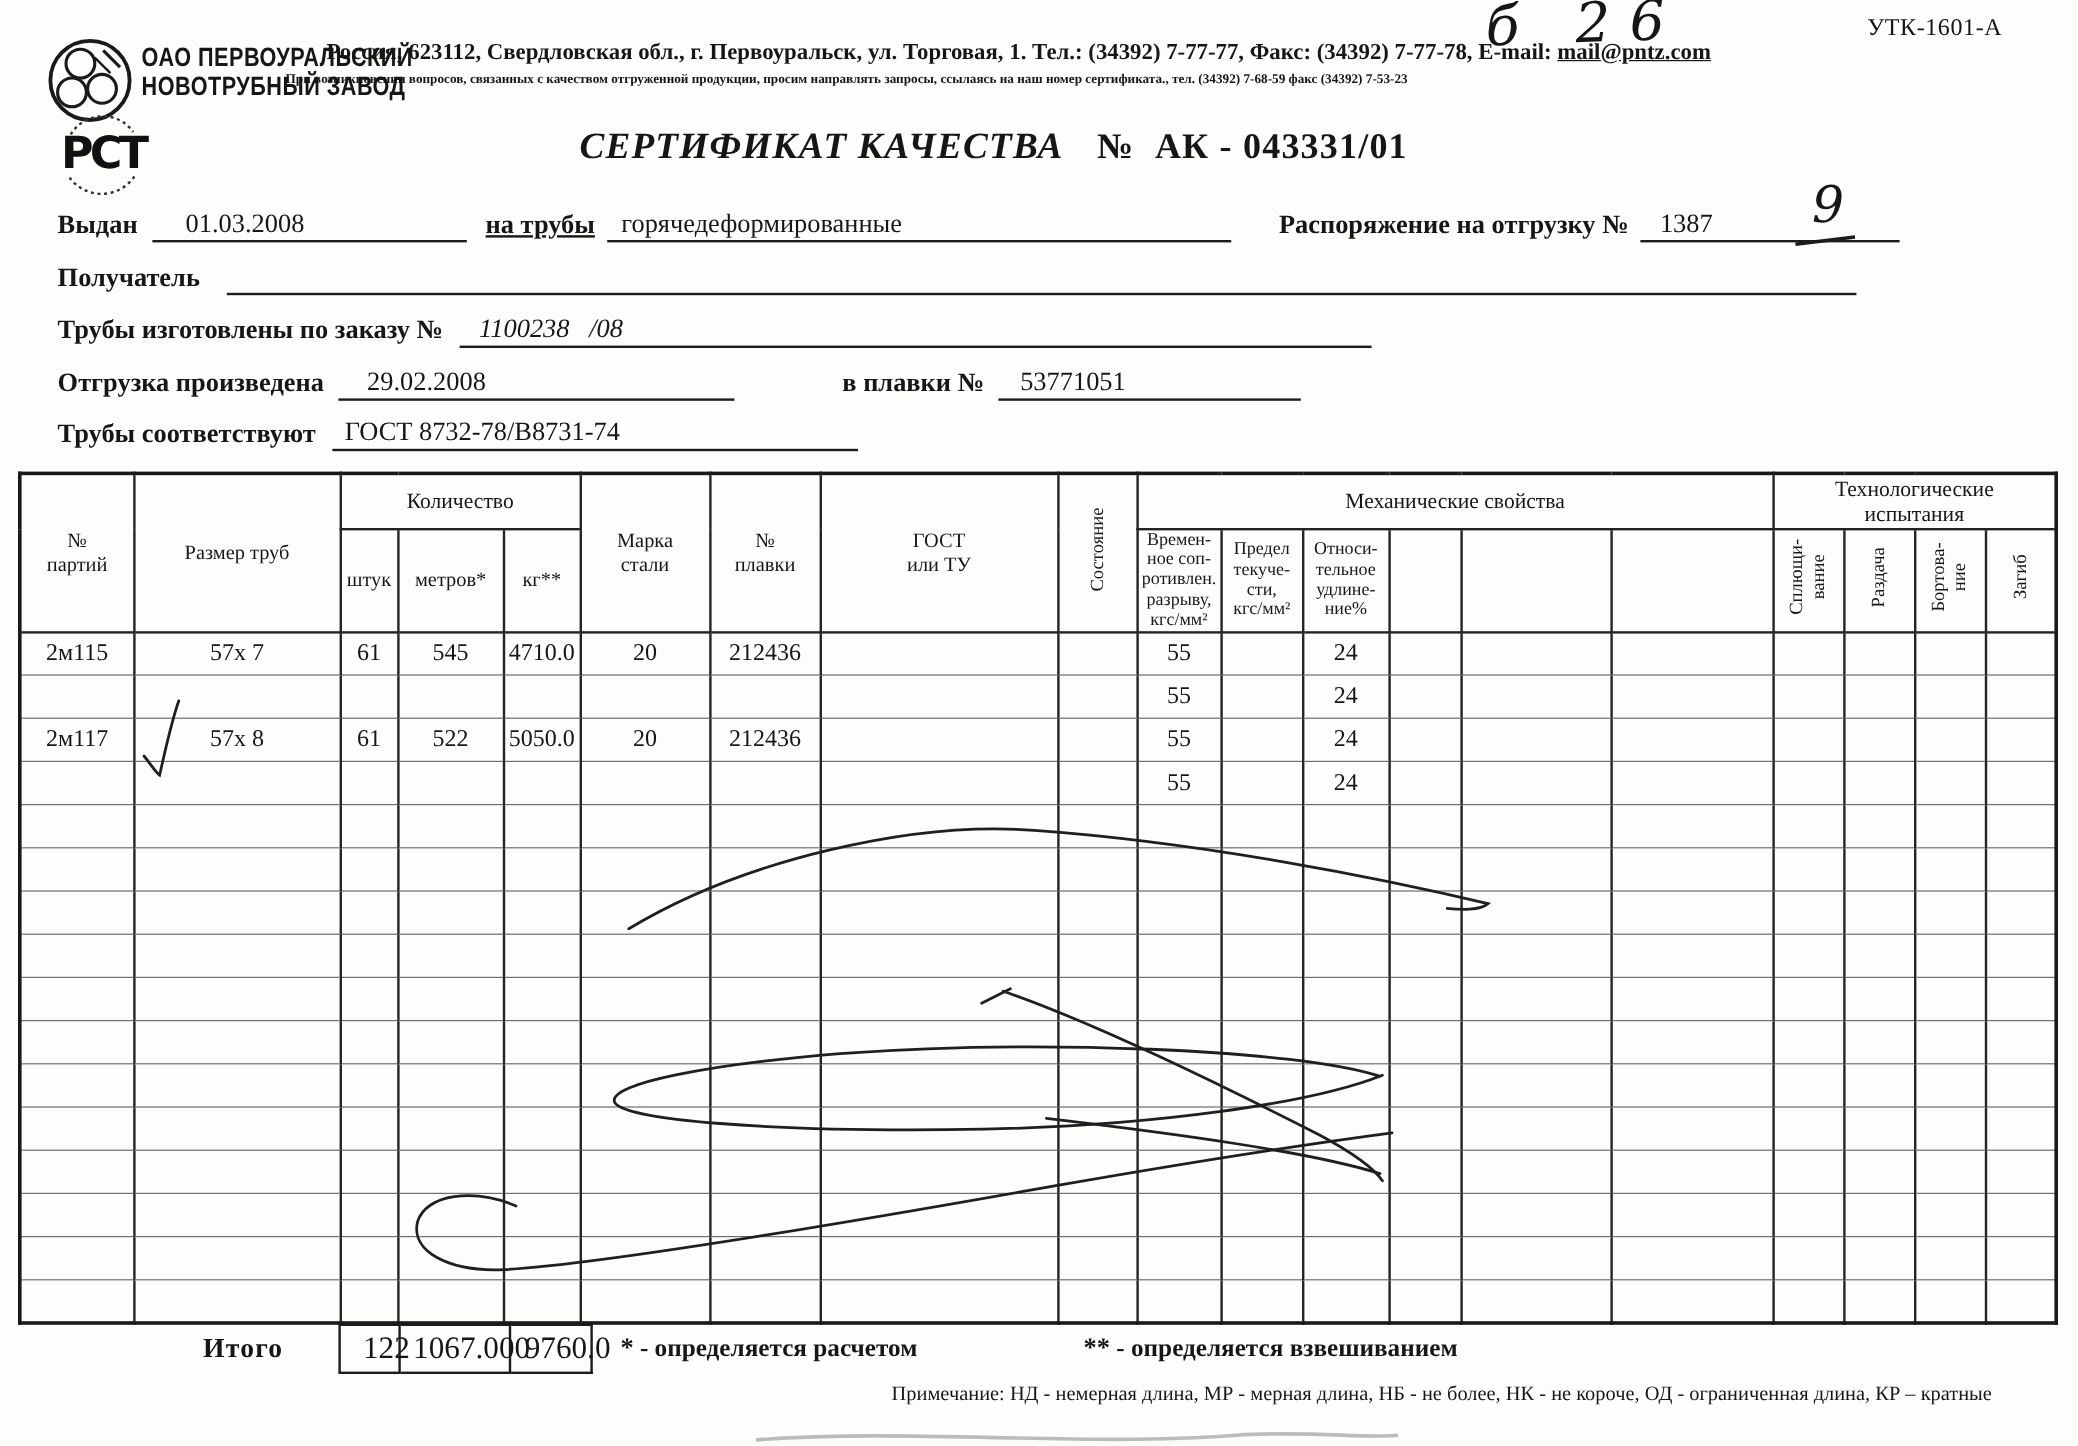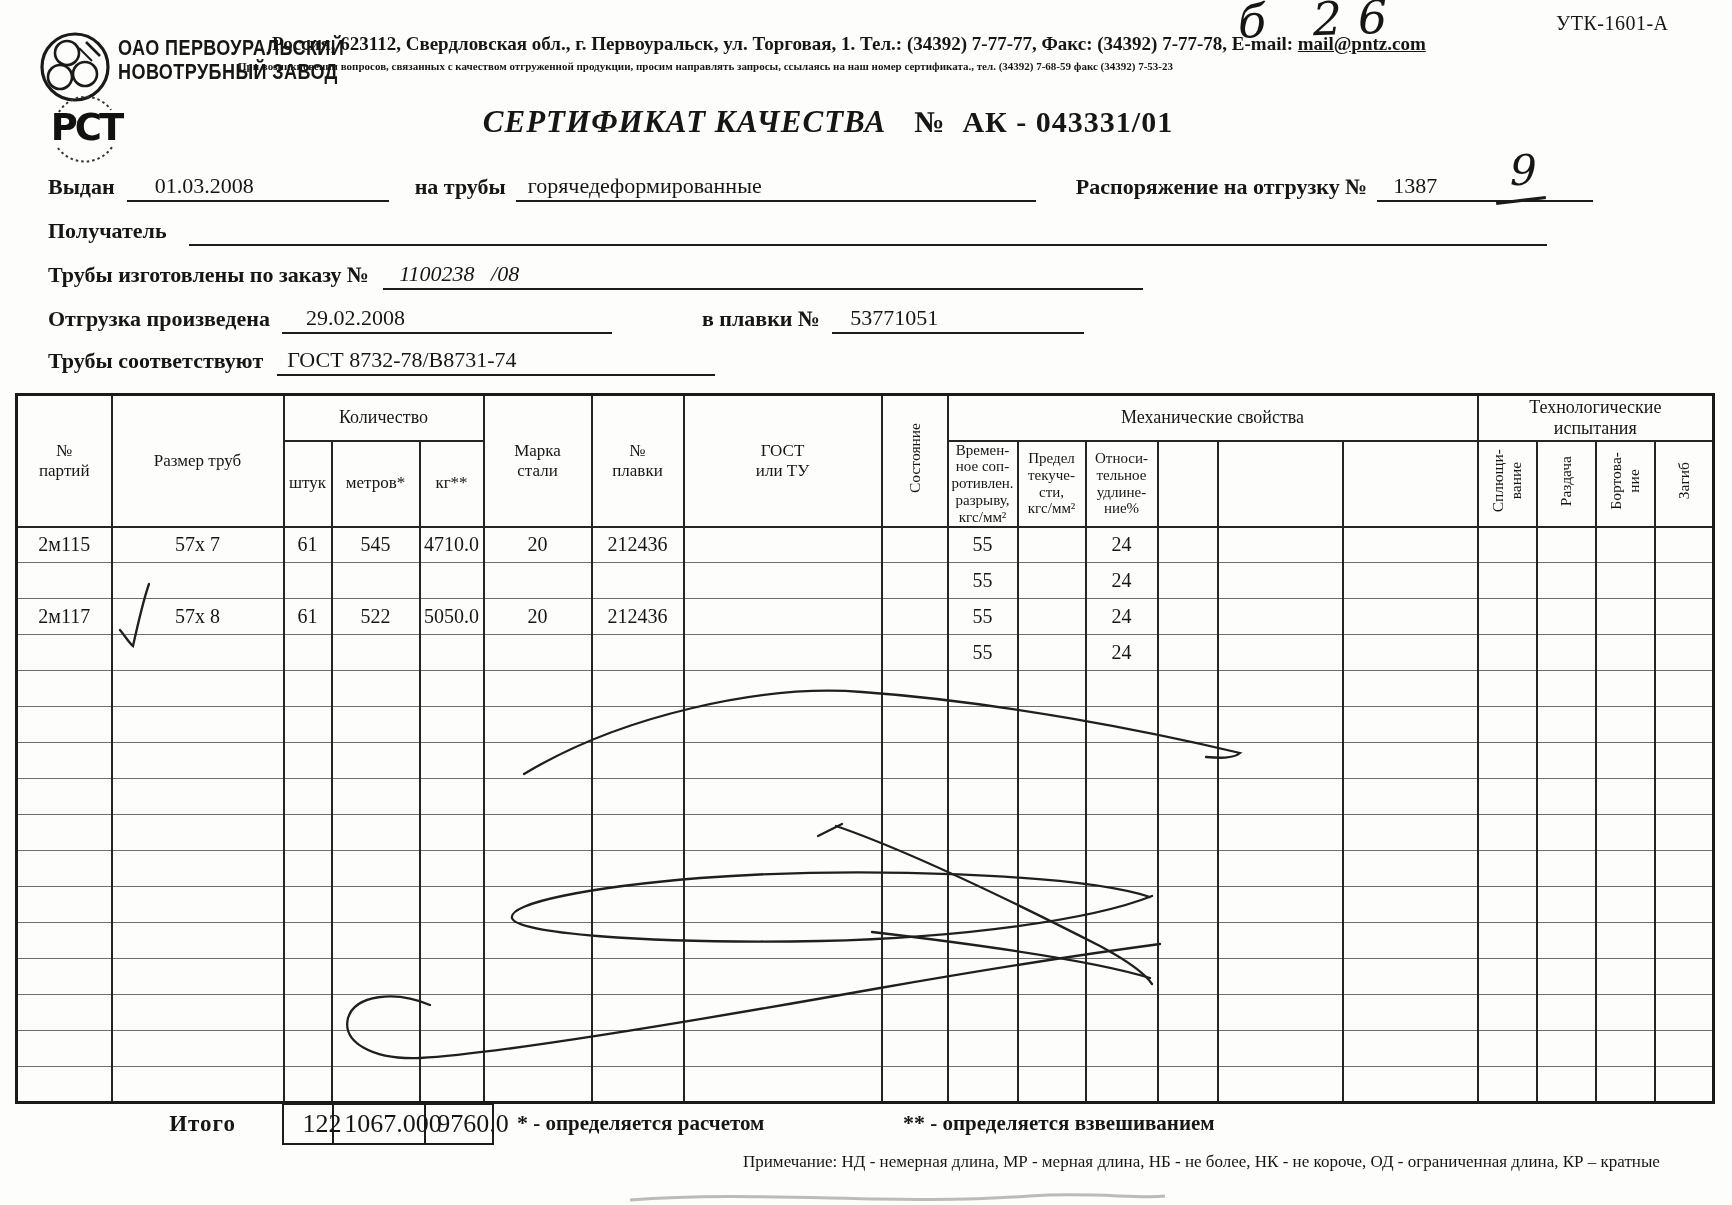--- a/index.html
+++ b/index.html
@@ -89,21 +89,21 @@
     <path d="M 14 64 A 33 33 0 0 0 68 63" fill="none" stroke="#333" stroke-width="2" stroke-dasharray="2.5 3"></path>
   </svg>
 
   <div class="title">
     <span class="t-label">СЕРТИФИКАТ КАЧЕСТВА</span><span class="t-no">№</span><span class="t-num">АК -  043331/01</span>
   </div>
 
   <div class="fline" style="left:48px; top:168px;">
     <span class="flabel">Выдан</span>
     <span class="fill" style="width:262px; margin-left:12px; padding-left:28px;">01.03.2008</span>
-    <span class="flabel" style="margin-left:26px;">на трубы</span>
+    <span class="flabel" style="margin-left:16px;text-decoration:underline;">на трубы</span>
     <span class="fill" style="width:520px; margin-left:10px; padding-left:12px;">горячедеформированные</span>
     <span class="flabel" style="margin-left:40px;margin-top:44px;">Распоряжение на отгрузку №</span>
     <span class="fill" style="width:216px; margin-left:10px; padding-left:16px;">1387</span>
   </div>
   <div class="hw-nine">9</div>
   <div class="hw-dash"></div>
 
   <div class="fline" style="left:48px; top:212px;">
     <span class="flabel">Получатель</span>
     <span class="fill" style="width:1358px; margin-left:22px;"></span>

